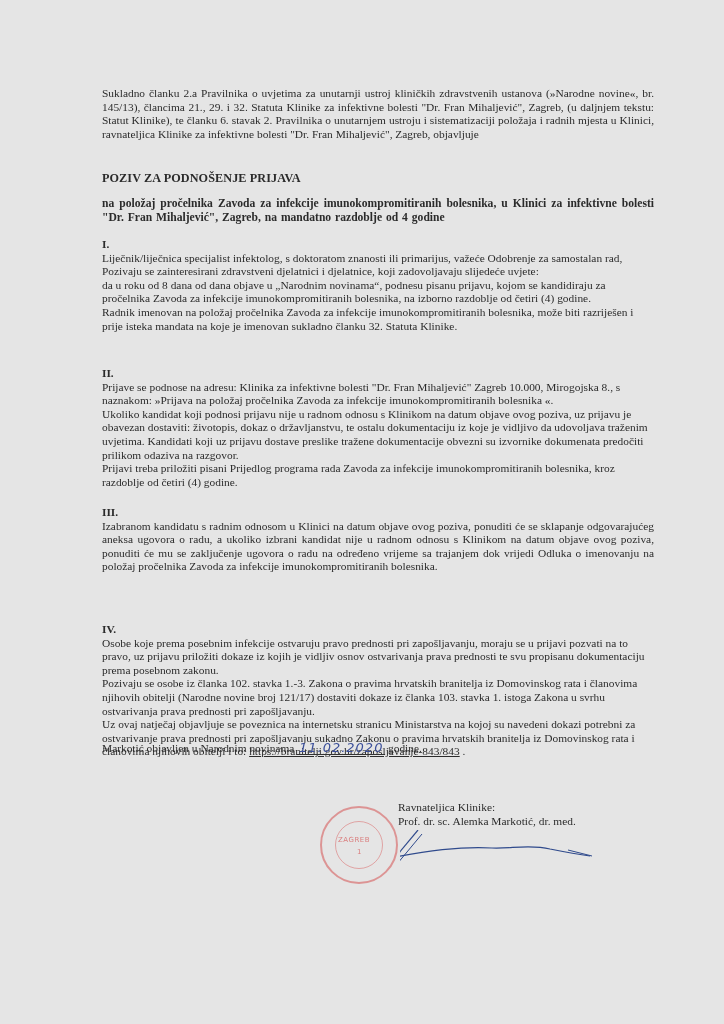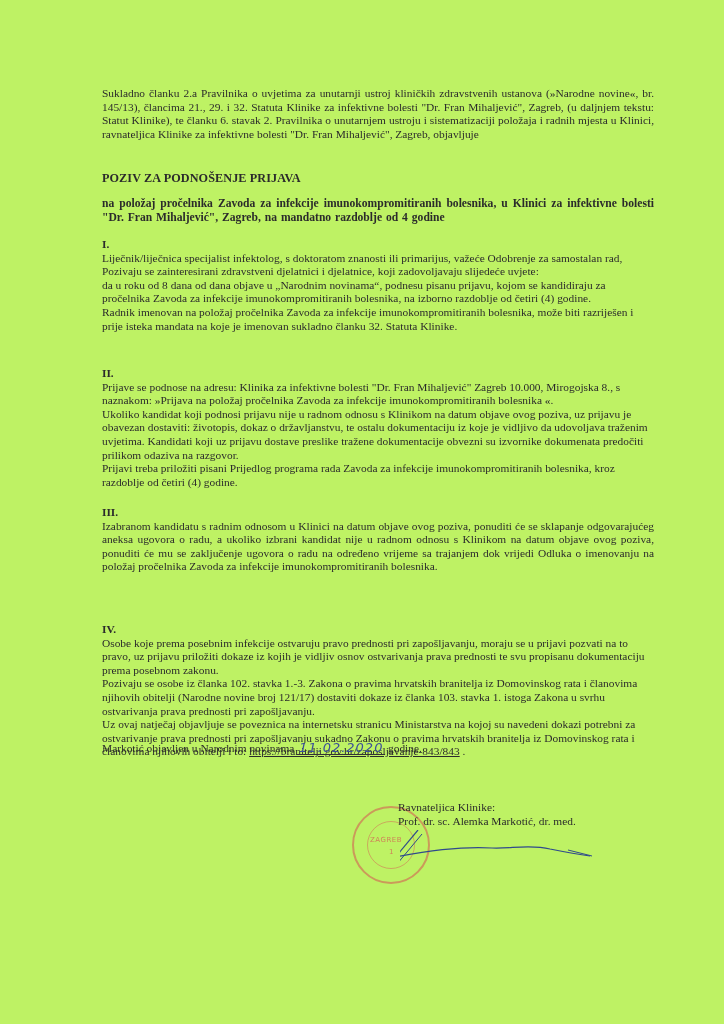--- a/index.html
+++ b/index.html
@@ -1,29 +1,29 @@
 <!DOCTYPE html>
 <html><head>
 <meta charset="utf-8">
 <style>
   html, body { margin:0; padding:0; background:#ffffff; }
   body { width:724px; height:1024px; position:relative; overflow:hidden;
          font-family:"Liberation Serif", serif; color:#2b2b2b; }
-  .page { position:absolute; left:0; top:0; width:724px; height:1024px; background:#bef264; }
+  .page { position:absolute; left:0; top:0; width:724px; height:1024px; background:#e5e5e5; }
   .blk { position:absolute; left:102px; width:552px; font-size:11.4px; line-height:13.6px; }
   .just { text-align:justify; text-align-last:left; }
   .p { margin:0; }
   .h { font-weight:bold; }
   .title { position:absolute; left:102px; top:171px; font-size:12.2px; font-weight:bold; letter-spacing:0.1px; }
   .subtitle { position:absolute; left:102px; top:197px; width:552px; font-size:11.6px; line-height:14px; font-weight:bold; text-align:justify; text-align-last:left; word-spacing:1px; }
   .link { text-decoration:underline; }
   .date-hand { display:inline-block; width:88px; border-bottom:1px solid #333; text-align:center;
                font-family:"DejaVu Sans", sans-serif; color:#3b4f9a; font-size:13px; line-height:13px; font-style:italic; letter-spacing:1px; }
   .sig-block { position:absolute; left:398px; top:800px; font-size:11.4px; line-height:14px; }
-  .stamp { position:absolute; left:352px; top:806px; width:78px; height:78px; border-radius:50%;
+  .stamp { position:absolute; left:320px; top:806px; width:78px; height:78px; border-radius:50%;
            border:2px solid rgba(214,82,82,0.55); box-sizing:border-box; }
   .stamp-inner { position:absolute; left:13px; top:13px; width:48px; height:48px; border-radius:50%;
                  border:1px solid rgba(214,82,82,0.45); box-sizing:border-box; }
   .stamp-text { position:absolute; left:16px; top:28px; font-family:"DejaVu Sans", sans-serif; font-size:7px; color:rgba(214,82,82,0.7); letter-spacing:0.5px; }
   .stamp-num { position:absolute; left:35px; top:40px; font-family:"DejaVu Sans", sans-serif; font-size:7px; color:rgba(214,82,82,0.7); }
   .signature { position:absolute; left:400px; top:830px; }
 </style>
 </head>
 <body>
 

